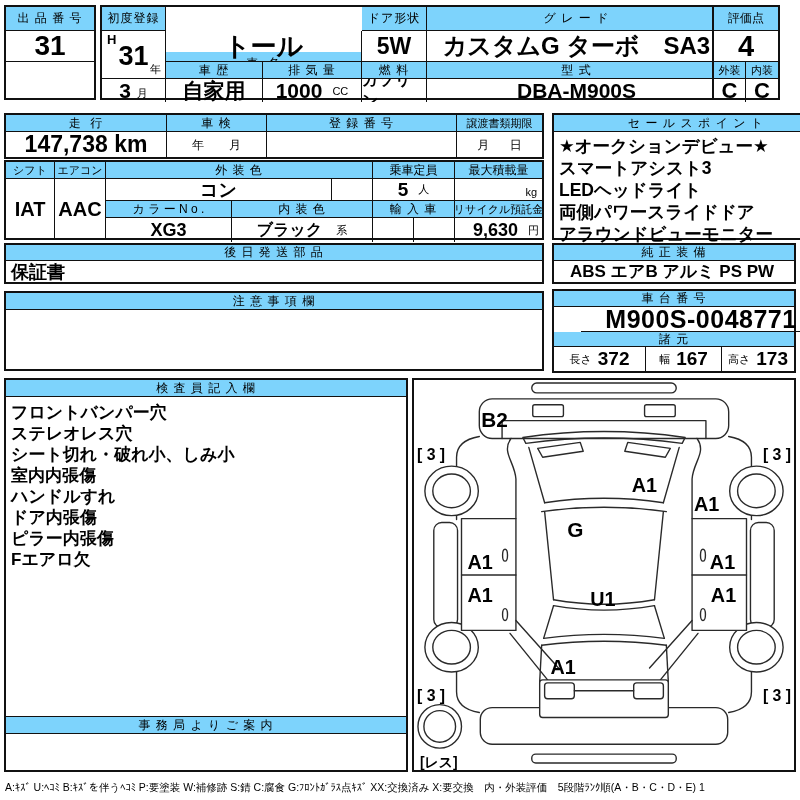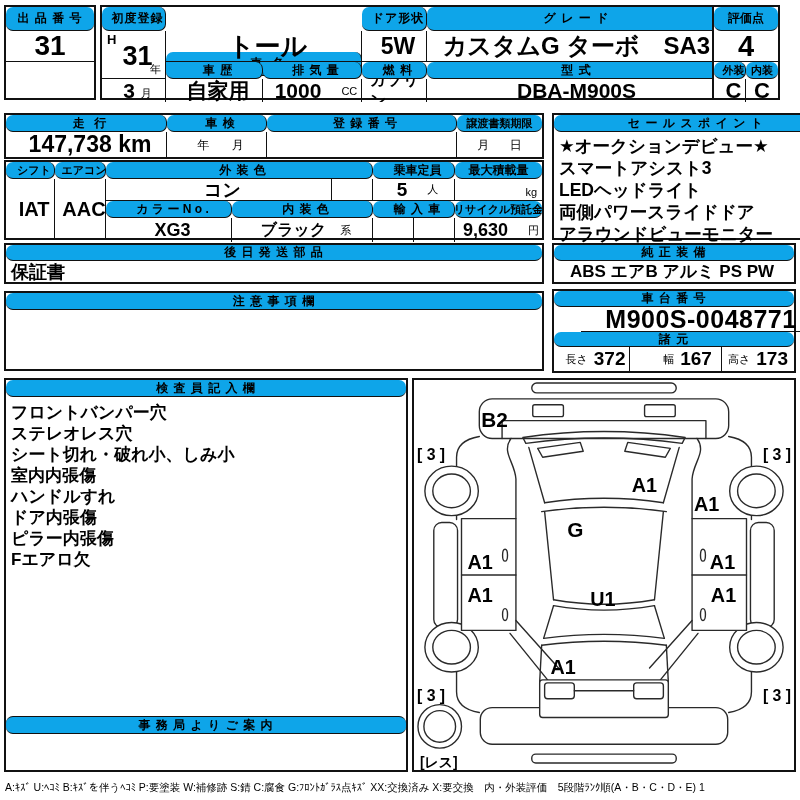--- a/index.html
+++ b/index.html
@@ -1,29 +1,29 @@
 <!DOCTYPE html>
 <html><head>
 <meta charset="utf-8">
 <style>
   html,body{margin:0;padding:0;background:#fff;}
   body{width:800px;height:800px;font-family:"Liberation Sans","DejaVu Sans",sans-serif;color:#000;}
   .sheet{position:relative;width:800px;height:800px;background:#fff;overflow:hidden;}
   .box{position:absolute;border:2px solid #111;box-sizing:border-box;background:#fff;}
   .cell{position:absolute;box-sizing:border-box;display:flex;align-items:center;justify-content:center;overflow:hidden;}
-  .hdr{background:#0ea5e9;font-size:12px;font-weight:700;letter-spacing:1px;white-space:pre;border-radius:7px;}
+  .hdr{background:#7dd3fc;font-size:12px;font-weight:400;letter-spacing:1px;white-space:pre;}
   .hdr.sm{font-size:11px;letter-spacing:0;}
   .bb{border-bottom:1.5px solid #111;}
-  .br{border-right:1.5px solid #111;padding-left:8px;}
+  .br{border-right:1.5px solid #111;}
   .bt{border-top:1.5px solid #111;}
   .val{font-weight:bold;}
   .left{justify-content:flex-start;}
   .right{justify-content:flex-end;}
   .bottom{align-items:flex-end;}
-  .unit{font-size:11px;font-weight:normal;margin-left:20px;}
+  .unit{font-size:11px;font-weight:normal;margin-left:10px;}
   .lines{display:block;padding:2px 4px 0 5px;}
   .lines div{font-weight:bold;font-size:17px;line-height:21px;white-space:nowrap;}
   .sales .lines div{font-size:17.5px;line-height:22px;}
   .legend{position:absolute;left:5px;top:781px;width:792px;font-size:10.5px;white-space:nowrap;letter-spacing:0;}
   svg text{font-family:"Liberation Sans","DejaVu Sans",sans-serif;}
 </style>
 </head>
 <body>
 
 <div class="sheet">
@@ -152,21 +152,21 @@
 
   <div class="box" style="left:4px;top:291px;width:540px;height:80px;">
     <div class="cell hdr bb" style="left:0;top:0;width:100%;height:17px;">注 意 事 項 欄</div>
     <div class="cell left" style="left:0;top:17px;width:100%;height:61px;"></div>
   </div>
 
   <div class="box" style="left:552px;top:289px;width:244px;height:84px;">
     <div class="cell hdr bb" style="left:0;top:0;width:100%;height:16px;">車 台 番 号</div>
     <div class="cell val bb" style="left:0;top:16px;width:100%;height:25px;font-size:25px;letter-spacing:0.5px;margin-left:27px;">M900S-0048771</div>
     <div class="cell hdr bb" style="left:0;top:41px;width:100%;height:15px;">諸 元</div>
-    <div class="cell br" style="left:0;top:56px;width:76px;height:24px;gap:6px;">
+    <div class="cell br" style="left:0;top:56px;width:92px;height:24px;gap:6px;">
       <span style="font-size:11px;">長さ</span>
       <span style="font-weight:bold;font-size:19px;">372</span>
     </div>
     <div class="cell br" style="left:92px;top:56px;width:76px;height:24px;gap:6px;">
       <span style="font-size:11px;">幅</span>
       <span style="font-weight:bold;font-size:19px;">167</span>
     </div>
     <div class="cell" style="left:168px;top:56px;width:72px;height:24px;gap:6px;">
       <span style="font-size:11px;">高さ</span>
       <span style="font-weight:bold;font-size:19px;">173</span>

